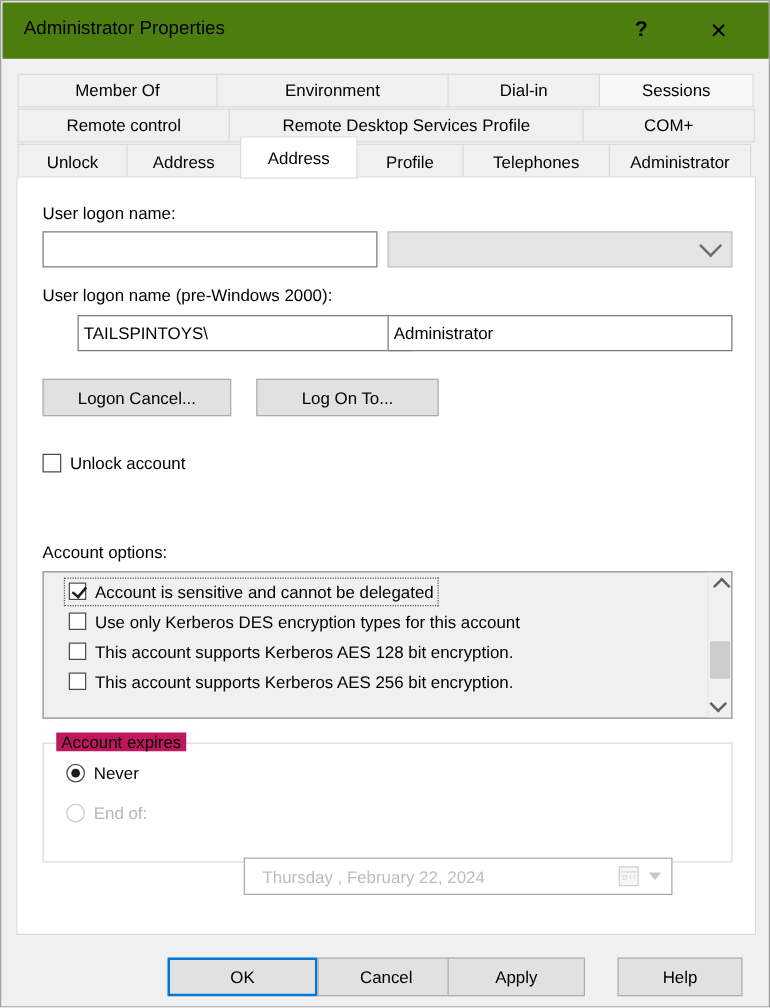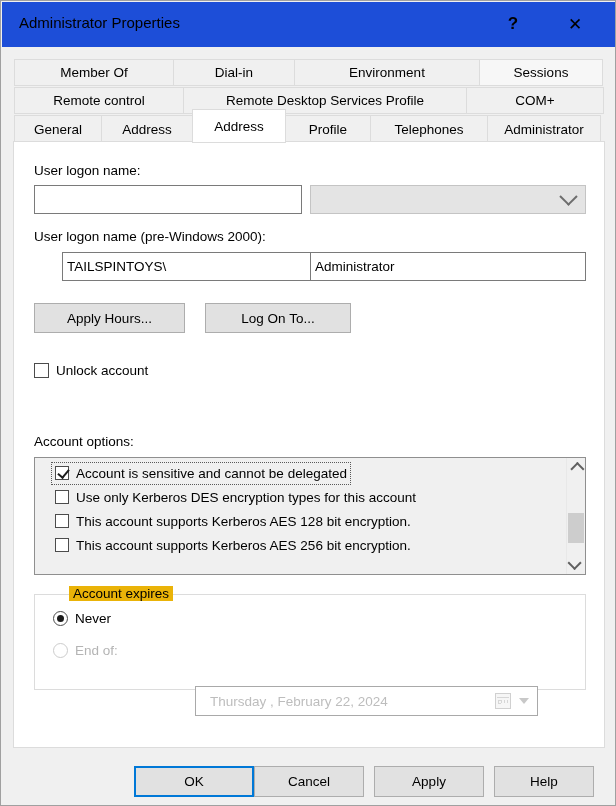--- a/index.html
+++ b/index.html
@@ -19,21 +19,21 @@
     background: #f0f0f0;
     border: 1px solid #a0a0a0;
     overflow: hidden;
   }
 
   
   .titlebar {
     position: absolute;
     left: 1px; top: 1px;
     width: 614px; height: 45px;
-    background: #1d4ed8;
+    background: #4d7c0f;
     display: flex;
     align-items: center;
   }
   .title-text {
     position: absolute;
     left: 17px; top: 12px;
     font-size: 15px;
     color: #000000;
     white-space: nowrap;
   }
@@ -260,26 +260,25 @@
   
   .groupbox {
     position: absolute;
     box-sizing: border-box;
     border: 1px solid #dcdcdc;
   }
   .group-title {
     position: absolute;
     top: -9px;
     left: 10px;
-    background: #eab308;
+    background: #be185d;
     padding: 0 4px;
     font-size: 13.5px;
     color: #000000;
     white-space: nowrap;
-    margin-left: 24px;
   }
 
   .radiorow {
     position: absolute;
     display: flex;
     align-items: center;
     cursor: default;
   }
   .radio {
     box-sizing: border-box;
@@ -366,44 +365,44 @@
   </div>
   <div class="title-btn close" id="btn-close-title">
     <span class="x-glyph">✕</span>
   </div>
 
   <div class="tabstrip">
     <div class="tabrow r1" id="tabrow1">
         <div class="tab" style="width: 160px;">
           <span>Member Of</span>
         </div>
+        <div class="tab" style="width: 186px;">
+          <span>Environment</span>
+        </div>
         <div class="tab" style="width: 122px;">
           <span>Dial-in</span>
-        </div>
-        <div class="tab" style="width: 186px;">
-          <span>Environment</span>
         </div>
         <div class="tab hovered" style="width: 124px;">
           <span>Sessions</span>
         </div>
       </div>
     <div class="tabrow r2" id="tabrow2">
         <div class="tab" style="width: 170px;">
           <span>Remote control</span>
         </div>
         <div class="tab" style="width: 284px;">
           <span>Remote Desktop Services Profile</span>
         </div>
         <div class="tab" style="width: 138px;">
           <span>COM+</span>
         </div>
       </div>
     <div class="tabrow r3" id="tabrow3">
         <div class="tab" style="width: 88px;">
-          <span>General</span>
+          <span>Unlock</span>
         </div>
         <div class="tab" style="width: 92px;">
           <span>Address</span>
         </div>
         <div class="tab selected" style="width: 94px;">
           <span>Address</span>
         </div>
         <div class="tab" style="width: 86px;">
           <span>Profile</span>
         </div>
@@ -421,21 +420,21 @@
     <div class="lbl" style="left:20px; top:21px;">User logon name:</div>
     <input class="textbox" style="left: 20px; top: 43px; width: 268px; height: 29px;" value="">
     <div class="combobox" style="left:296px; top:43px; width:276px; height:29px;">
       <span class="chev"></span>
     </div>
 
     <div class="lbl" style="left:20px; top:87px;">User logon name (pre-Windows 2000):</div>
     <input class="textbox" style="left: 8px; top: 110px; width: 268px; height: 29px; margin-left: 40px;" value="TAILSPINTOYS\">
     <input class="textbox" style="left: 296px; top: 110px; width: 276px; height: 29px;" value="Administrator">
 
-    <div class="btn" style="left:20px; top:161px; width:151px; height:30px;">Apply Hours...</div>
+    <div class="btn" style="left:20px; top:161px; width:151px; height:30px;">Logon Cancel...</div>
     <div class="btn" style="left:191px; top:161px; width:146px; height:30px;">Log On To...</div>
 
     <div class="cbrow" style="left:20px; top:221px;">
       <span class="cbox" id="cb-unlock"></span>
       <span class="cbtext">Unlock account</span>
     </div>
 
     <div class="lbl" style="left:20px; top:292px;">Account options:</div>
     <div class="listbox" style="left:20px; top:315px; width:552px; height:118px;">
       <div class="list-items" id="optionlist">
@@ -493,17 +492,17 @@
         <span class="cal-icon"></span>
         <span class="date-chev"></span>
       </div>
     </div>
 
   </div>
 
   <div class="bottombar">
     <div class="btn default" style="left:133px; top:10px; width:120px; height:31px;">OK</div>
     <div class="btn" style="left:253px; top:10px; width:110px; height:31px;">Cancel</div>
-    <div class="btn" style="left:373px; top:10px; width:110px; height:31px;">Apply</div>
+    <div class="btn" style="left:357px; top:10px; width:110px; height:31px;">Apply</div>
     <div class="btn" style="left:493px; top:10px; width:100px; height:31px;">Help</div>
   </div>
 
 </div>
 
 </body></html>

